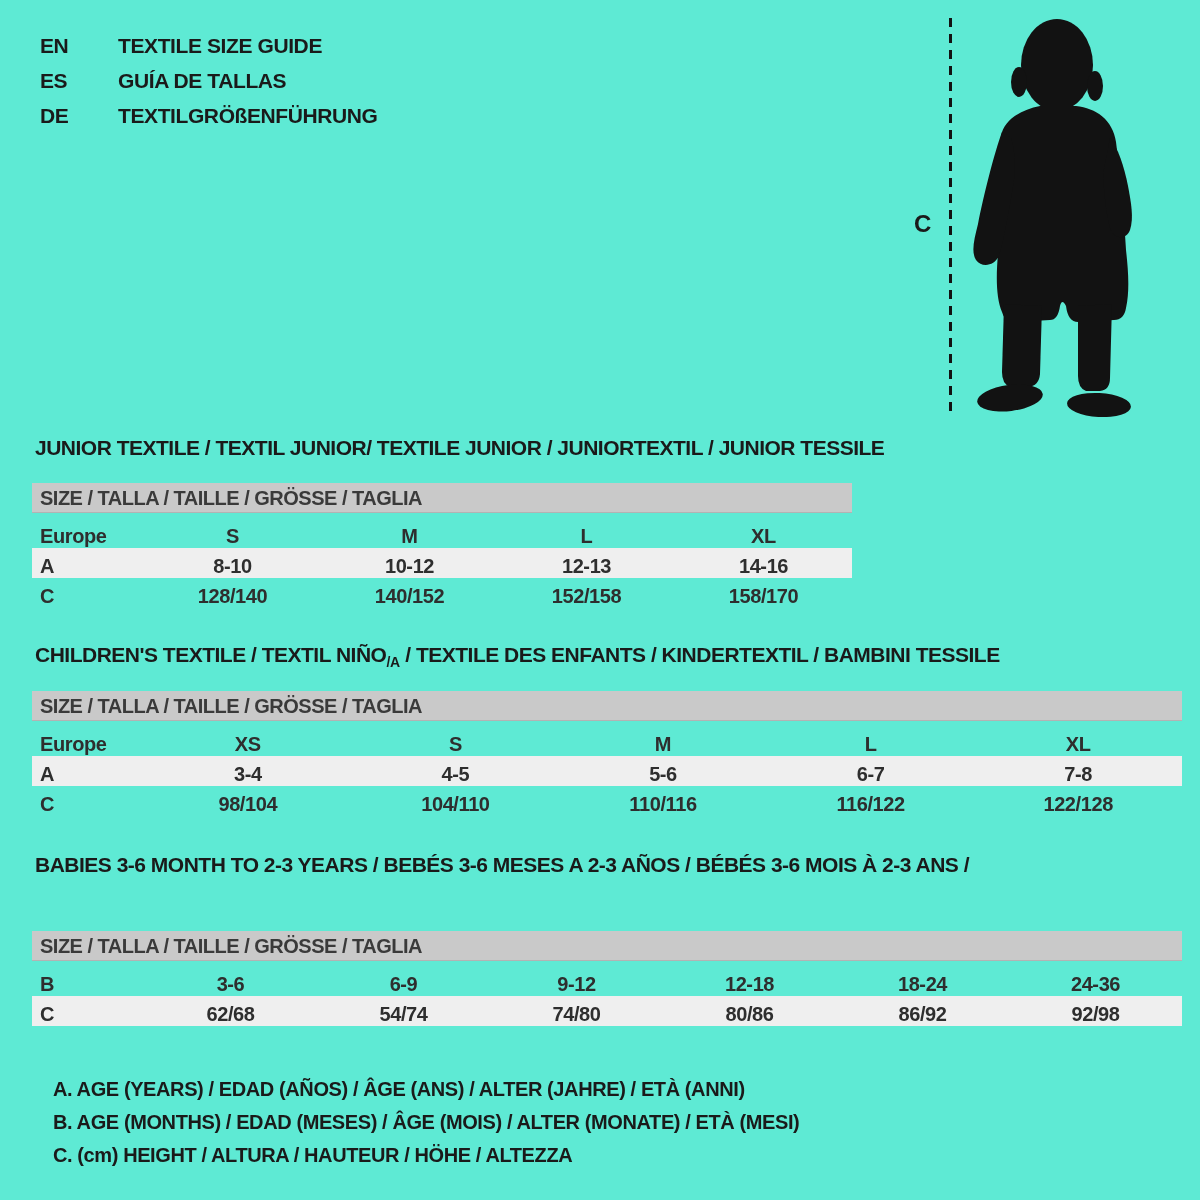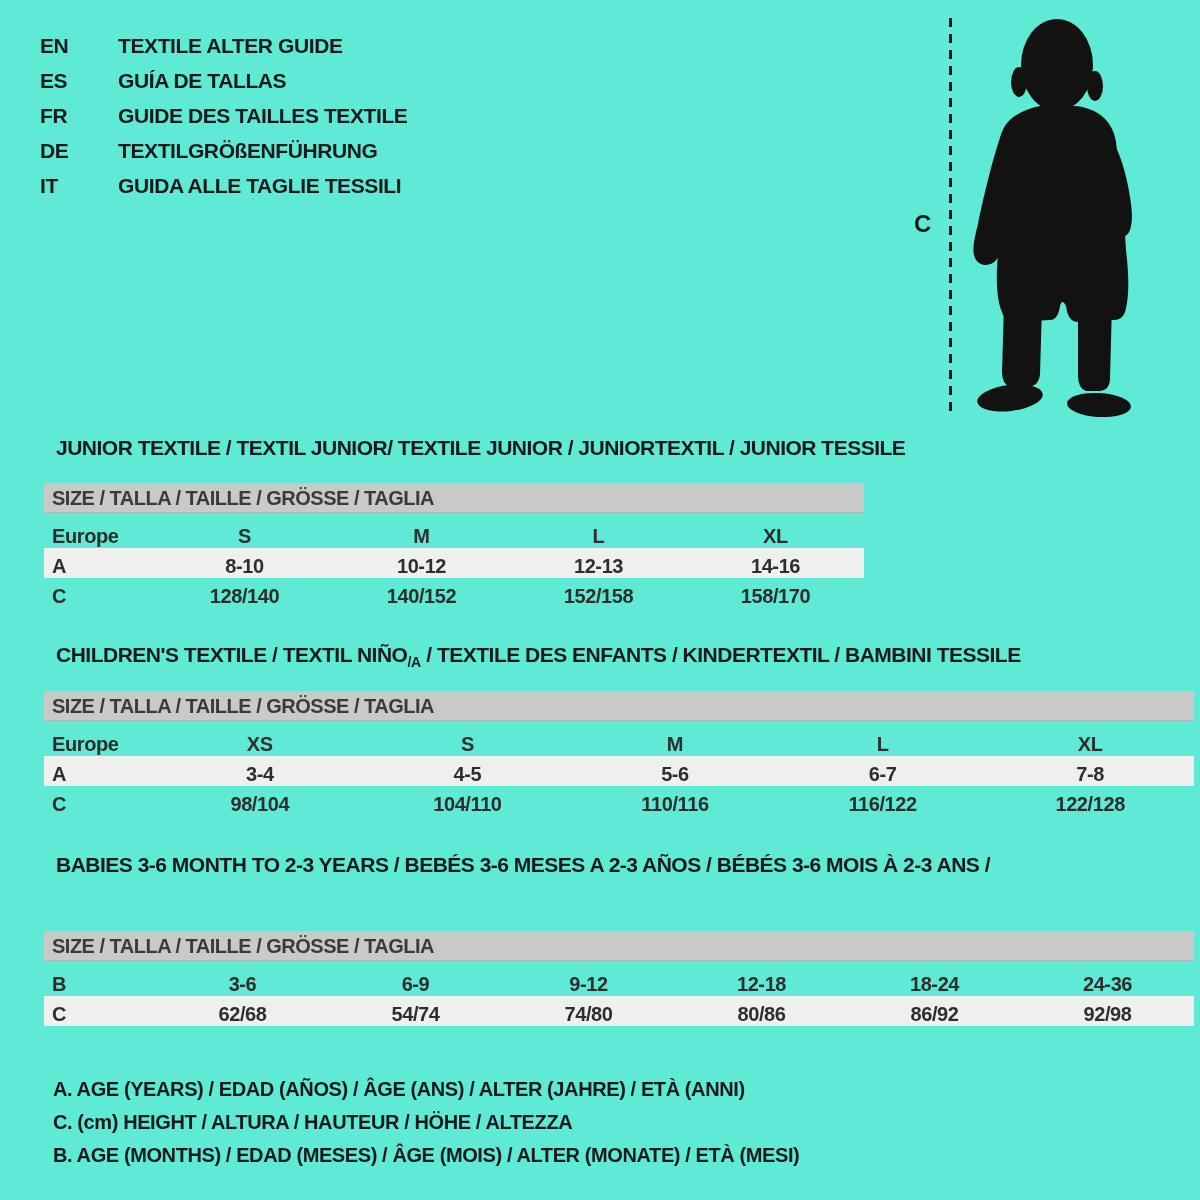--- a/index.html
+++ b/index.html
@@ -13,25 +13,25 @@
   .lang-code{width:78px;font-weight:700;font-size:21px;letter-spacing:-0.4px;}
   .lang-title{font-weight:700;font-size:21px;letter-spacing:-0.4px;white-space:nowrap;}
   
   .dash-line{
     position:absolute;left:949px;top:18px;width:3px;height:397px;
     background:repeating-linear-gradient(to bottom,var(--silhouette,#121212) 0 9px,transparent 9px 16px);
   }
   .fig-label{position:absolute;left:914px;top:210px;font-weight:700;font-size:24px;letter-spacing:-0.4px;}
   .silhouette{position:absolute;left:958px;top:14px;}
   
-  .sec-title{position:absolute;left:56px;font-weight:700;font-size:21px;letter-spacing:-0.5px;white-space:nowrap;}
+  .sec-title{position:absolute;left:35px;font-weight:700;font-size:21px;letter-spacing:-0.5px;white-space:nowrap;}
   .sec-title .sub{font-size:14px;vertical-align:-5px;letter-spacing:-0.3px;}
   .title-line{height:33px;line-height:33px;}
   
-  .size-table{position:absolute;left:32px;margin-left:12px;}
+  .size-table{position:absolute;left:32px;}
   .thead{
     height:30px;line-height:30px;background:var(--header-bar,#c9c9c9);color:#3a3a3a;
     font-weight:700;font-size:20px;letter-spacing:-0.5px;padding-left:8px;
     border-bottom:1px solid #b3b3b3;box-sizing:border-box;
   }
   .trow{display:flex;height:30px;align-items:flex-end;font-weight:700;font-size:20px;letter-spacing:-0.4px;color:#2e2e2e;}
   .trow:first-child{height:35px;}
   .trow:nth-child(even){background:var(--row-shade,#efefef);}
   .tcell{box-sizing:border-box;}
   .tlabel{width:112px;padding-left:8px;}
@@ -41,37 +41,29 @@
   .note{height:33px;line-height:33px;font-weight:700;font-size:20px;letter-spacing:-0.4px;white-space:nowrap;}
 </style>
 </head>
 <body>
 
 <div class="page">
 
   <div class="lang-list">
       <div class="lang-row">
         <span class="lang-code">EN</span>
-        <span class="lang-title">TEXTILE ALTER GUIDE</span>
+        <span class="lang-title">TEXTILE SIZE GUIDE</span>
       </div>
       <div class="lang-row">
         <span class="lang-code">ES</span>
         <span class="lang-title">GUÍA DE TALLAS</span>
       </div>
       <div class="lang-row">
-        <span class="lang-code">FR</span>
-        <span class="lang-title">GUIDE DES TAILLES TEXTILE</span>
-      </div>
-      <div class="lang-row">
         <span class="lang-code">DE</span>
         <span class="lang-title">TEXTILGRÖßENFÜHRUNG</span>
-      </div>
-      <div class="lang-row">
-        <span class="lang-code">IT</span>
-        <span class="lang-title">GUIDA ALLE TAGLIE TESSILI</span>
       </div>
     </div>
 
   <div class="dash-line"></div>
   <div class="fig-label">C</div>
   <svg class="silhouette" width="190" height="406" viewBox="0 0 190 406" fill="#121212" xmlns="http://www.w3.org/2000/svg">
     <ellipse cx="99" cy="51" rx="36" ry="46"></ellipse>
     <ellipse cx="61" cy="68" rx="8" ry="15"></ellipse>
     <ellipse cx="137" cy="72" rx="8" ry="15"></ellipse>
     <path d="M82 92 C62 96 46 106 43 122 C40 150 38 200 40 240 C38 262 38 284 44 298 Q46 308 58 308 L92 306 Q100 306 102 292 Q104 284 108 292 Q110 308 120 308 L156 306 Q166 306 168 294 C172 276 170 254 168 236 C166 200 162 160 158 128 C155 106 138 94 118 92 Z"></path>
@@ -168,17 +160,17 @@
           <div class="tcell tval">74/80</div>
           <div class="tcell tval">80/86</div>
           <div class="tcell tval">86/92</div>
           <div class="tcell tval">92/98</div>
         </div>
       </div>
   </div>
 
   <div class="notes">
       <div class="note">A. AGE (YEARS) / EDAD (AÑOS) / ÂGE (ANS) / ALTER (JAHRE) / ETÀ (ANNI)</div>
+      <div class="note">B. AGE (MONTHS) / EDAD (MESES) / ÂGE (MOIS) / ALTER (MONATE) / ETÀ (MESI)</div>
       <div class="note">C. (cm) HEIGHT / ALTURA / HAUTEUR / HÖHE / ALTEZZA</div>
-      <div class="note">B. AGE (MONTHS) / EDAD (MESES) / ÂGE (MOIS) / ALTER (MONATE) / ETÀ (MESI)</div>
     </div>
 
 </div>
 
 </body></html>

